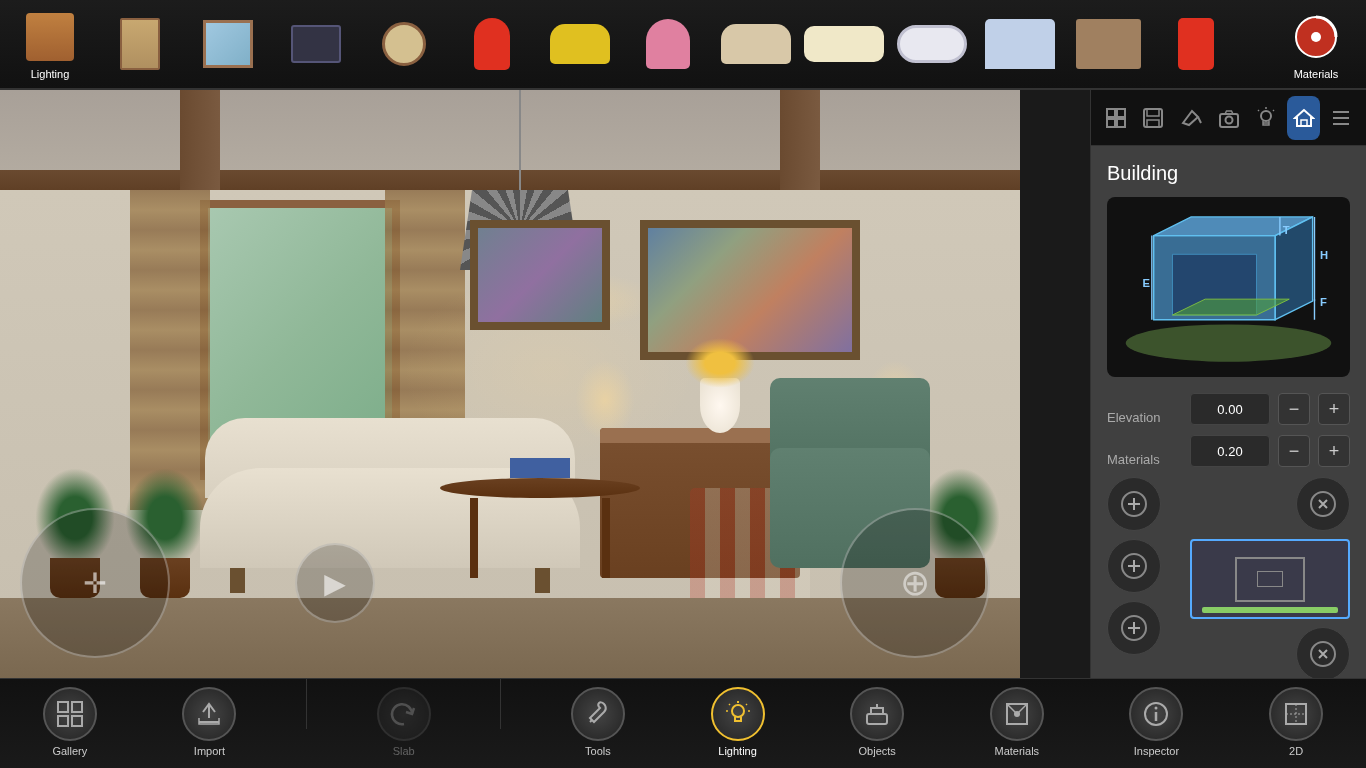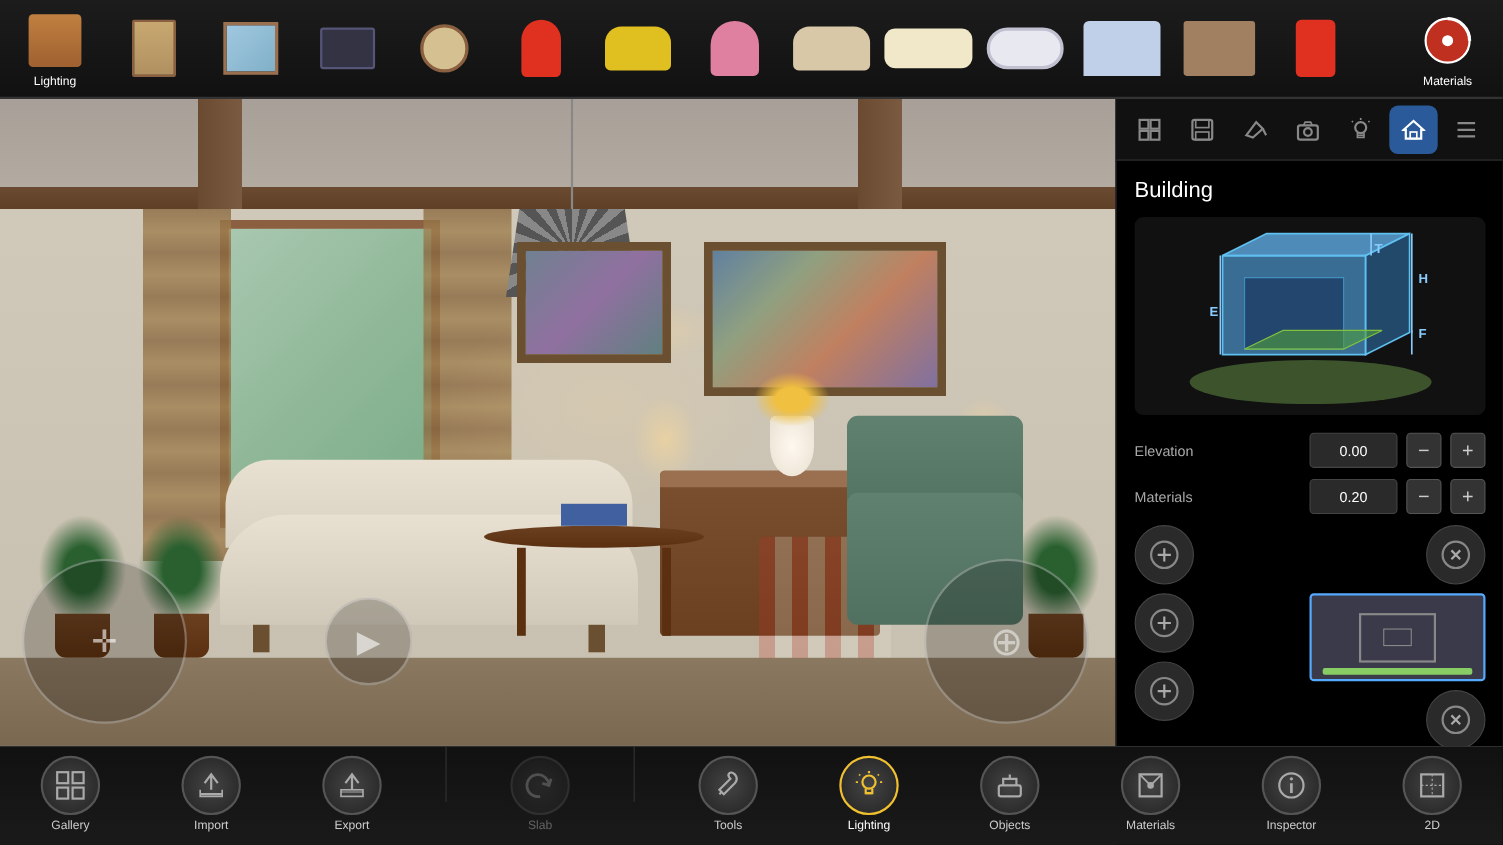--- a/index.html
+++ b/index.html
@@ -138,22 +138,22 @@
     .bottom-divider { width: 1px; height: 50px; background: #333; }
     .btn-circle {
       width: 54px; height: 54px; border-radius: 50%; border: 2px solid #555;
       background: radial-gradient(circle, #444 0%, #222 100%);
       display: flex; align-items: center; justify-content: center; font-size: 22px; color: #aaa;
     }
     .btn-circle.active-btn { border-color: #f0c030; color: #f0c030; }
 
     
     #right-panel {
-      position: absolute; top: 90px; right: 0; width: 352px; bottom: 0;
-      background: #000000; border-left: 1px solid #333;
+      position: absolute; top: 90px; right: 0; width: 276px; bottom: 0;
+      background: #404040; border-left: 1px solid #333;
       display: flex; flex-direction: column;
     }
     #panel-tabs {
       display: flex; align-items: center; background: #111; height: 56px;
       border-bottom: 1px solid #333; padding: 0 8px; gap: 4px;
     }
     .panel-tab {
       width: 44px; height: 44px; display: flex; align-items: center; justify-content: center;
       border-radius: 8px; cursor: pointer; color: #888; font-size: 18px;
       transition: background 0.2s;
@@ -164,21 +164,21 @@
     #panel-content::-webkit-scrollbar-track { background: #111; }
     #panel-content::-webkit-scrollbar-thumb { background: #444; border-radius: 2px; }
 
     .panel-title { font-size: 20px; font-weight: 300; color: #fff; margin-bottom: 12px; }
     .building-preview {
       width: 100%; height: 180px; background: #111; border-radius: 8px;
       display: flex; align-items: center; justify-content: center; margin-bottom: 16px;
       position: relative; overflow: hidden;
     }
 
-    .field-row { display: flex; align-items: center; margin-bottom: 10px; gap: 8px; }
+    .field-row { display: flex; align-items: flex-end; margin-bottom: 10px; gap: 8px; }
     .field-label { flex: 1; font-size: 13px; color: #aaa; }
     .field-value {
       width: 80px; height: 32px; background: #2a2a2a; border: 1px solid #444;
       color: #fff; text-align: center; font-size: 13px; line-height: 32px;
       border-radius: 4px;
     }
     .field-btn {
       width: 32px; height: 32px; background: #333; border: 1px solid #555;
       color: #ccc; font-size: 18px; cursor: pointer; display: flex;
       align-items: center; justify-content: center; border-radius: 4px;
@@ -569,30 +569,20 @@
     <div class="btn-circle">
       <svg width="28" height="28" viewBox="0 0 28 28">
           <path d="M14 4 L14 18 M8 12 L14 4 L20 12" fill="none" stroke="#aaa" stroke-width="2"></path>
           <line x1="4" y1="22" x2="24" y2="22" stroke="#aaa" stroke-width="2"></line>
           <path d="M4 18 L4 24 L24 24 L24 18" fill="none" stroke="#aaa" stroke-width="1.5"></path>
         </svg>
     </div>
     <span>Import</span>
   </div>
 
-  <div class="bottom-item">
-    <div class="btn-circle">
-      <svg width="28" height="28" viewBox="0 0 28 28">
-          <path d="M14 4 L14 18 M8 12 L14 4 L20 12" fill="none" stroke="#aaa" stroke-width="2"></path>
-          <rect x="4" y="18" width="20" height="6" fill="none" stroke="#aaa" stroke-width="1.5"></rect>
-          <path d="M4 20 L24 20" stroke="#aaa" stroke-width="1"></path>
-        </svg>
-    </div>
-    <span>Export</span>
-  </div>
 
   <div class="bottom-divider"></div>
 
 
   <div class="bottom-item" style="opacity:0.4;">
     <div class="btn-circle">
       <svg width="28" height="28" viewBox="0 0 28 28">
           <path d="M22 14 A10 10 0 1 0 14 24" fill="none" stroke="#aaa" stroke-width="2.5"></path>
           <polyline points="24,8 22,14 16,12" fill="none" stroke="#aaa" stroke-width="2.5"></polyline>
         </svg>

